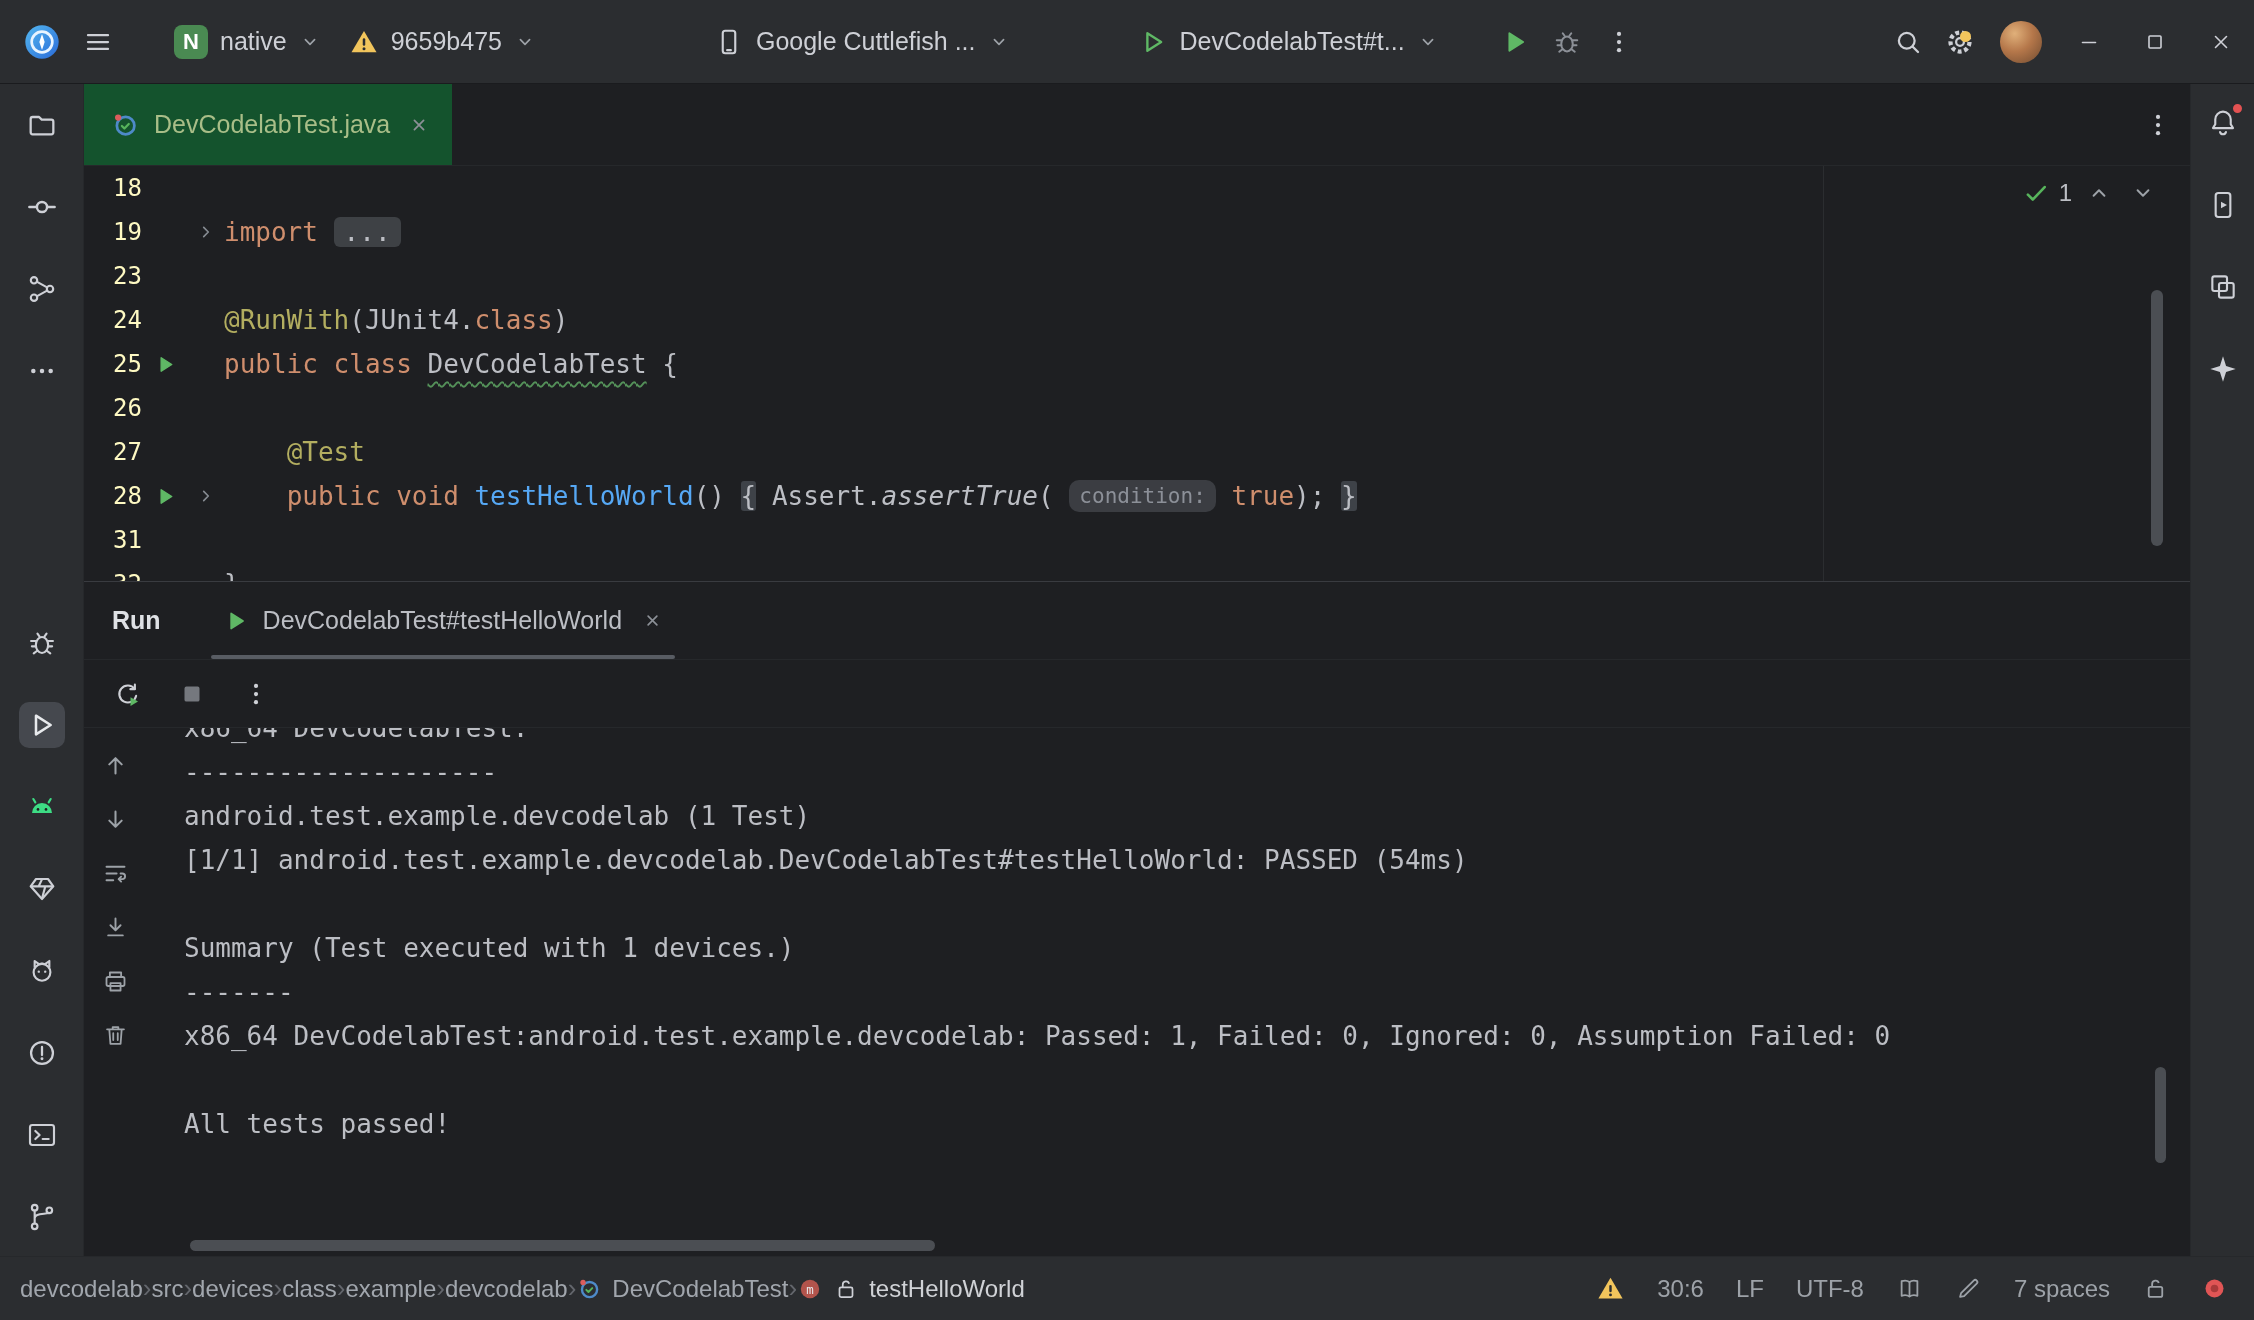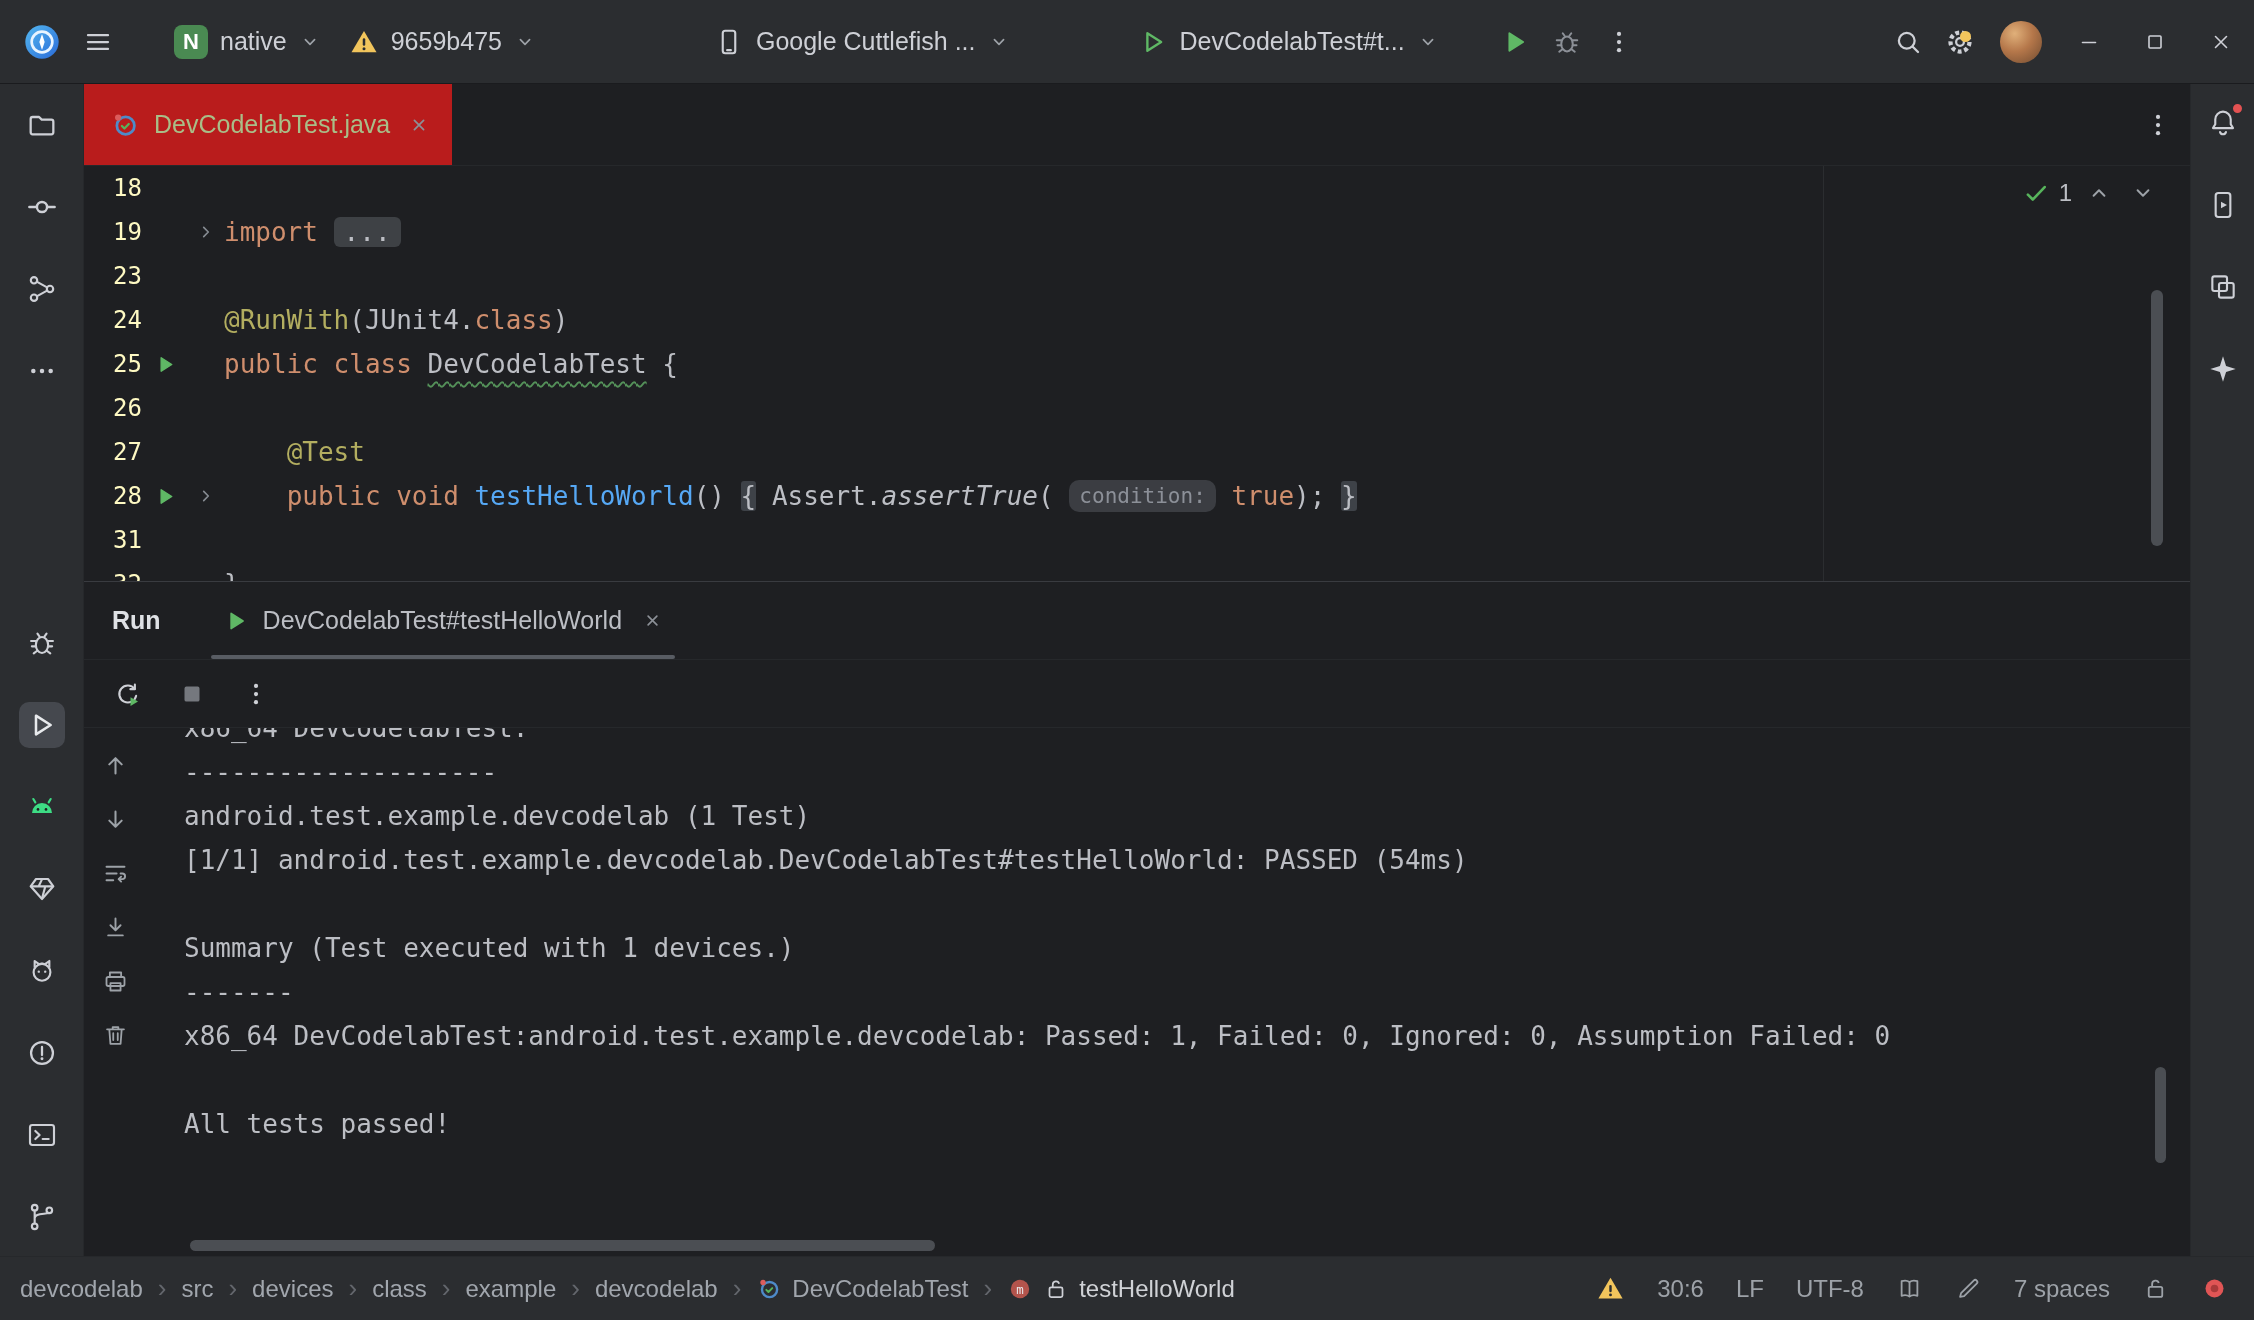--- a/index.html
+++ b/index.html
@@ -42,21 +42,21 @@
   .stripe-bottom { margin-top:auto; }
   .stripe-btn { width:46px; height:46px; display:flex; align-items:center; justify-content:center; border-radius:10px; position:relative; }
   .stripe-btn .ic { width:32px; height:32px; }
   .stripe-btn.active { background:#45484e; }
   .stripe-btn.active .ic { color:#e8eaed; }
 
   .center { flex:1; display:flex; flex-direction:column; min-width:0; background:#1e1f22; }
 
   
   .tabbar { height:82px; flex:0 0 auto; display:flex; align-items:stretch; border-bottom:1px solid #26282b; }
-  .tab { display:flex; align-items:center; gap:14px; padding:0 22px 0 26px; background:#b91c1c; font-size:25px; }
+  .tab { display:flex; align-items:center; gap:14px; padding:0 22px 0 26px; background:#14532d; font-size:25px; }
   .tab-label { color:#a9be88; white-space:nowrap; }
   .tab .ic-x { width:22px; height:22px; color:#8c9097; margin-left:4px; }
   .tab-kebab { margin-left:auto; width:64px; display:flex; align-items:center; justify-content:center; color:#9da2a8; }
 
   
   .editor { flex:1; position:relative; overflow:hidden; font-family:"DejaVu Sans Mono", monospace; font-size:26px; }
   .margin-guide { position:absolute; left:1739px; top:0; bottom:0; width:1px; background:#2b2d30; }
   .code-row { display:flex; height:44px; line-height:44px; position:relative; }
   .ln { width:58px; text-align:right; color:#fef9c3; font-size:24px; flex:0 0 auto; }
   .gut-run { width:46px; display:flex; align-items:center; justify-content:center; flex:0 0 auto; }
@@ -97,21 +97,21 @@
   .console-toolbar .ic { width:27px; height:27px; color:#9da2a8; }
   .console { flex:1; overflow:hidden; padding-left:38px; font-family:"DejaVu Sans Mono", monospace; font-size:26px; color:#bcbec4; }
   .console-inner { margin-top:-22px; }
   .console-line { height:44px; line-height:44px; white-space:pre; }
   .console-hscroll { position:absolute; left:106px; bottom:5px; width:745px; height:11px; background:#4b4e53; border-radius:6px; }
   .console-vscroll { position:absolute; right:24px; top:339px; width:11px; height:96px; background:#4b4e53; border-radius:6px; }
 
   
   .statusbar { height:64px; flex:0 0 auto; background:#2b2d30; border-top:1px solid #26282b;
                display:flex; align-items:center; padding:0 26px 0 20px; font-size:24px; color:#9da2a8; }
-  .crumbs { display:flex; align-items:center; gap:15px; min-width:0; }
+  .crumbs { display:flex; align-items:center; min-width:0; }
   .crumb { white-space:nowrap; color:#a1a6ad; display:flex; align-items:center; gap:10px; }
   .crumb-last { color:#d0d2d6; }
   .crumb-sep { color:#63666c; font-size:26px; }
   .crumb .ic { width:26px; height:26px; }
   .sb-right { margin-left:auto; display:flex; align-items:center; gap:32px; }
   .sb-item { display:flex; align-items:center; white-space:nowrap; }
   .sb-right .ic { width:27px; height:27px; color:#9da2a8; }
 </style>
 </head>
 <body>

